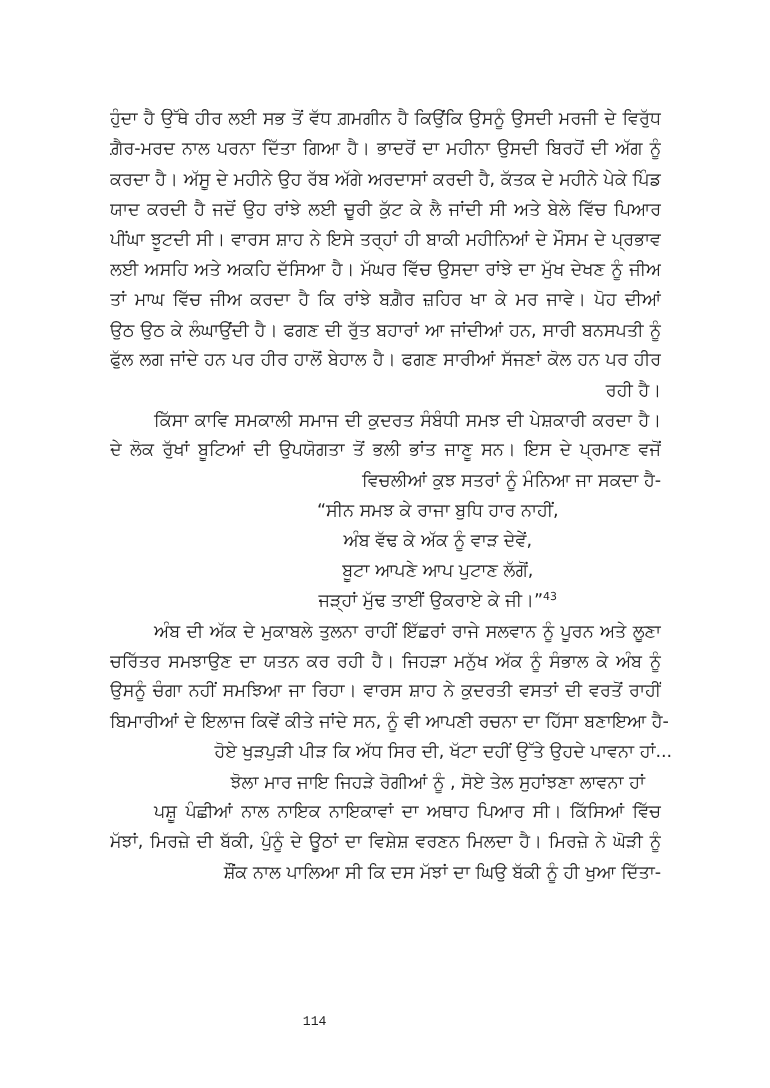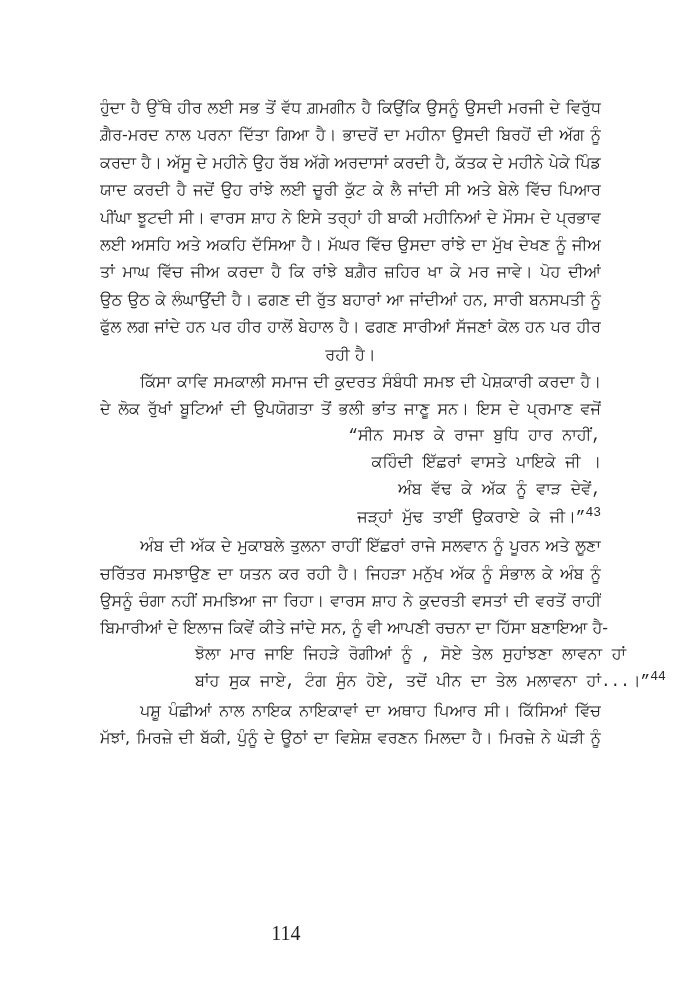--- a/index.html
+++ b/index.html
@@ -38,42 +38,41 @@
     text-align: justify;
     text-align-last: justify;
     overflow: hidden;
   }
   
   .line.first {
     text-indent: 40px;
   }
   
   .line.plain {
-    text-align: center;
+    text-align: right;
   }
   
   .line.verse {
     padding-left: 95px;
-    text-align: right;
-    font-family: Liberation Mono, monospace;
+    text-align: center;
   }
   sup.fn {
-    font-size: 13px;
+    font-size: 10px;
     line-height: 0;
     vertical-align: 6px;
     letter-spacing: 0;
   }
   .page-number {
     position: absolute;
     left: 0;
     top: 922px;
     width: 572px;
     text-align: center;
-    font-family: Liberation Serif, serif;
-    font-size: 20px;
+    font-family: Liberation Mono, monospace;
+    font-size: 12px;
     color: #1e1e1e;
   }
 </style>
 </head>
 <body>
 
 <div class="page">
   <div class="text-block">
 
     <div>
@@ -85,46 +84,46 @@
       <div class="line just">ਲਈ ਅਸਹਿ ਅਤੇ ਅਕਹਿ ਦੱਸਿਆ ਹੈ। ਮੱਘਰ ਵਿੱਚ ਉਸਦਾ ਰਾਂਝੇ ਦਾ ਮੁੱਖ ਦੇਖਣ ਨੂੰ ਜੀਅ ਕਰਦਾ ਹੈ</div>
       <div class="line just">ਤਾਂ ਮਾਘ ਵਿੱਚ ਜੀਅ ਕਰਦਾ ਹੈ ਕਿ ਰਾਂਝੇ ਬਗ਼ੈਰ ਜ਼ਹਿਰ ਖਾ ਕੇ ਮਰ ਜਾਵੇ। ਪੋਹ ਦੀਆਂ ਠੰਡੀਆਂ ਰਾਤਾਂ</div>
       <div class="line just">ਉਠ ਉਠ ਕੇ ਲੰਘਾਉਂਦੀ ਹੈ। ਫਗਣ ਦੀ ਰੁੱਤ ਬਹਾਰਾਂ ਆ ਜਾਂਦੀਆਂ ਹਨ, ਸਾਰੀ ਬਨਸਪਤੀ ਨੂੰ ਤਾਜੇ ਫਲ</div>
       <div class="line just">ਫੁੱਲ ਲਗ ਜਾਂਦੇ ਹਨ ਪਰ ਹੀਰ ਹਾਲੋਂ ਬੇਹਾਲ ਹੈ। ਫਗਣ ਸਾਰੀਆਂ ਸੱਜਣਾਂ ਕੋਲ ਹਨ ਪਰ ਹੀਰ ਕਾਂ ਉਡਾ</div>
       <div class="line plain">ਰਹੀ ਹੈ।</div>
     </div>
 
     <div>
       <div class="line just first">ਕਿੱਸਾ ਕਾਵਿ ਸਮਕਾਲੀ ਸਮਾਜ ਦੀ ਕੁਦਰਤ ਸੰਬੰਧੀ ਸਮਝ ਦੀ ਪੇਸ਼ਕਾਰੀ ਕਰਦਾ ਹੈ। ਉਸ ਸਮੇਂ</div>
       <div class="line just">ਦੇ ਲੋਕ ਰੁੱਖਾਂ ਬੂਟਿਆਂ ਦੀ ਉਪਯੋਗਤਾ ਤੋਂ ਭਲੀ ਭਾਂਤ ਜਾਣੂ ਸਨ। ਇਸ ਦੇ ਪ੍ਰਮਾਣ ਵਜੋਂ ਕਿੱਸਿਆਂ</div>
+      <div class="line plain">ਵਿਚਲੀਆਂ ਕੁਝ ਸਤਰਾਂ ਨੂੰ ਮੰਨਿਆ ਜਾ ਸਕਦਾ ਹੈ-</div>
     </div>
 
     <div>
       <div class="line verse">“ਸੀਨ ਸਮਝ ਕੇ ਰਾਜਾ ਬੁਧਿ ਹਾਰ ਨਾਹੀਂ,</div>
-      <div class="line verse">ਕਹਿੰਦੀ ਇੱਛਰਾਂ ਵਾਸਤੇ ਪਾਇਕੇ ਜੀ ।</div>
       <div class="line verse">ਅੰਬ ਵੱਢ ਕੇ ਅੱਕ ਨੂੰ ਵਾੜ ਦੇਵੇਂ,</div>
+      <div class="line verse">ਬੂਟਾ ਆਪਣੇ ਆਪ ਪੁਟਾਣ ਲੱਗੋਂ,</div>
       <div class="line verse">
         <span>ਜੜ੍ਹਾਂ ਮੁੱਢ ਤਾਈਂ ਉਕਰਾਏ ਕੇ ਜੀ।”</span><sup class="fn">43</sup>
       </div>
     </div>
 
     <div>
       <div class="line just first">ਅੰਬ ਦੀ ਅੱਕ ਦੇ ਮੁਕਾਬਲੇ ਤੁਲਨਾ ਰਾਹੀਂ ਇੱਛਰਾਂ ਰਾਜੇ ਸਲਵਾਨ ਨੂੰ ਪੂਰਨ ਅਤੇ ਲੂਣਾ ਦੇ</div>
       <div class="line just">ਚਰਿੱਤਰ ਸਮਝਾਉਣ ਦਾ ਯਤਨ ਕਰ ਰਹੀ ਹੈ। ਜਿਹੜਾ ਮਨੁੱਖ ਅੱਕ ਨੂੰ ਸੰਭਾਲ ਕੇ ਅੰਬ ਨੂੰ ਪੁੱਟਦਾ ਹੈ</div>
       <div class="line just">ਉਸਨੂੰ ਚੰਗਾ ਨਹੀਂ ਸਮਝਿਆ ਜਾ ਰਿਹਾ। ਵਾਰਸ ਸ਼ਾਹ ਨੇ ਕੁਦਰਤੀ ਵਸਤਾਂ ਦੀ ਵਰਤੋਂ ਰਾਹੀਂ ਵੱਖ-ਵੱਖ</div>
       <div class="line plain">ਬਿਮਾਰੀਆਂ ਦੇ ਇਲਾਜ ਕਿਵੇਂ ਕੀਤੇ ਜਾਂਦੇ ਸਨ, ਨੂੰ ਵੀ ਆਪਣੀ ਰਚਨਾ ਦਾ ਹਿੱਸਾ ਬਣਾਇਆ ਹੈ-</div>
     </div>
 
     <div>
+      <div class="line verse">ਹੋਏ ਖੁੜਪੁੜੀ ਪੀੜ ਕਿ ਅੱਧ ਸਿਰ ਦੀ, ਖੱਟਾ ਦਹੀਂ ਉੱਤੇ ਉਹਦੇ ਪਾਵਨਾ ਹਾਂ...</div>
       <div class="line verse">ਝੋਲਾ ਮਾਰ ਜਾਇ ਜਿਹੜੇ ਰੋਗੀਆਂ ਨੂੰ , ਸੋਏ ਤੇਲ ਸੁਹਾਂਝਣਾ ਲਾਵਨਾ ਹਾਂ</div>
-      <div class="line verse">
-        <span>ਬਾਂਹ ਸੁਕ ਜਾਏ, ਟੰਗ ਸੁੰਨ ਹੋਏ, ਤਦੋਂ ਪੀਨ ਦਾ ਤੇਲ ਮਲਾਵਨਾ ਹਾਂ...।”</span><sup class="fn">44</sup>
-      </div>
     </div>
 
     <div>
       <div class="line just first">ਪਸ਼ੂ ਪੰਛੀਆਂ ਨਾਲ ਨਾਇਕ ਨਾਇਕਾਵਾਂ ਦਾ ਅਥਾਹ ਪਿਆਰ ਸੀ। ਕਿੱਸਿਆਂ ਵਿੱਚ ਰਾਂਝੇ ਦੀਆਂ</div>
       <div class="line just">ਮੱਝਾਂ, ਮਿਰਜ਼ੇ ਦੀ ਬੱਕੀ, ਪੁੰਨੂੰ ਦੇ ਊਠਾਂ ਦਾ ਵਿਸ਼ੇਸ਼ ਵਰਣਨ ਮਿਲਦਾ ਹੈ। ਮਿਰਜ਼ੇ ਨੇ ਘੋੜੀ ਨੂੰ ਅਜਿਹੇ</div>
+      <div class="line plain">ਸ਼ੌਂਕ ਨਾਲ ਪਾਲਿਆ ਸੀ ਕਿ ਦਸ ਮੱਝਾਂ ਦਾ ਘਿਉ ਬੱਕੀ ਨੂੰ ਹੀ ਖੁਆ ਦਿੱਤਾ-</div>
     </div>
 
   </div>
 
   <div class="page-number">114</div>
 </div>
 
 </body></html>

